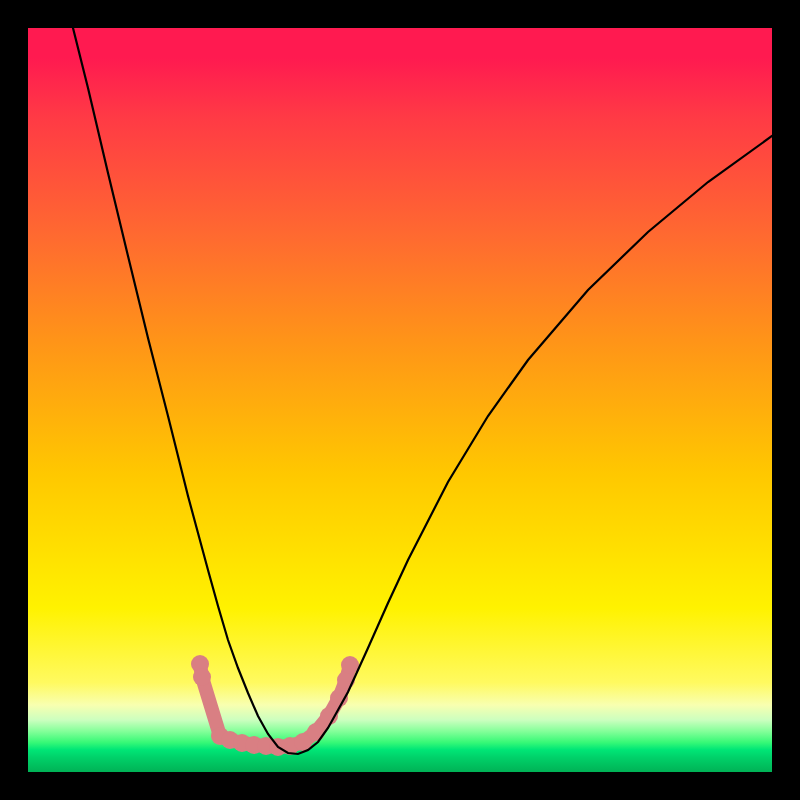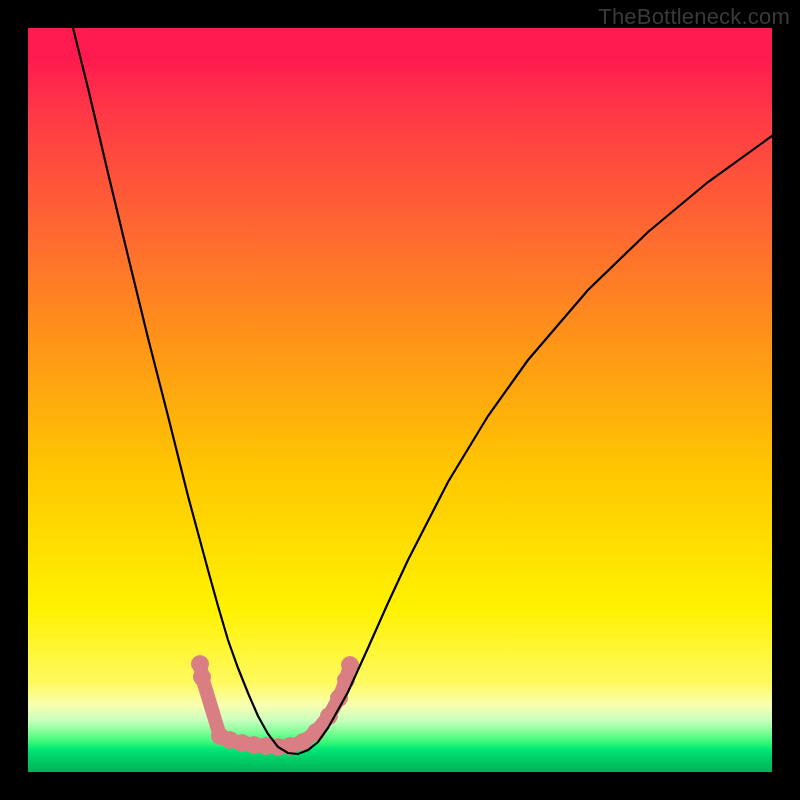--- a/index.html
+++ b/index.html
@@ -89,14 +89,13 @@
           <circle cx="275" cy="714" r="9" fill="#d97f83"></circle>
           <circle cx="288" cy="704" r="9" fill="#d97f83"></circle>
           <circle cx="301" cy="688" r="9" fill="#d97f83"></circle>
           <circle cx="311" cy="670" r="9" fill="#d97f83"></circle>
           <circle cx="318" cy="652" r="9" fill="#d97f83"></circle>
           <circle cx="322" cy="637" r="9" fill="#d97f83"></circle>
         </g>
       <path id="main-curve" fill="none" stroke="#000000" stroke-width="2.2" stroke-linecap="round" d="M45 0 L60 60 L80 145 L100 228 L120 310 L140 388 L160 468 L170 505 L180 542 L190 578 L200 612 L210 640 L220 665 L230 688 L240 706 L250 719 L260 725 L270 726 L280 722 L290 714 L300 700 L320 664 L340 620 L360 575 L380 532 L420 454 L460 388 L500 332 L560 262 L620 204 L680 154 L744 108"></path>
     </svg>
   </div>
-  <div class="watermark">TheBottleneck.com</div>
 </div>
 
 </body></html>

